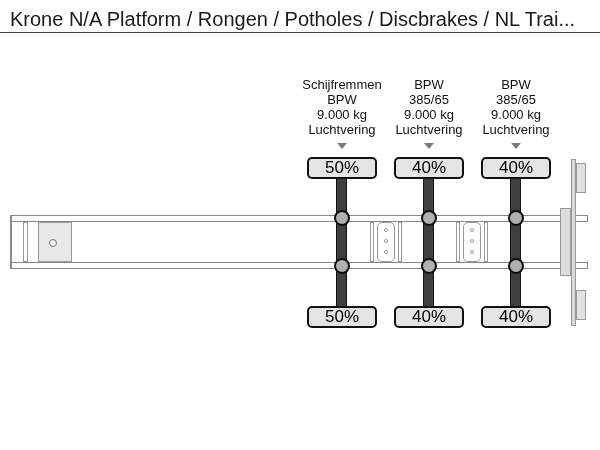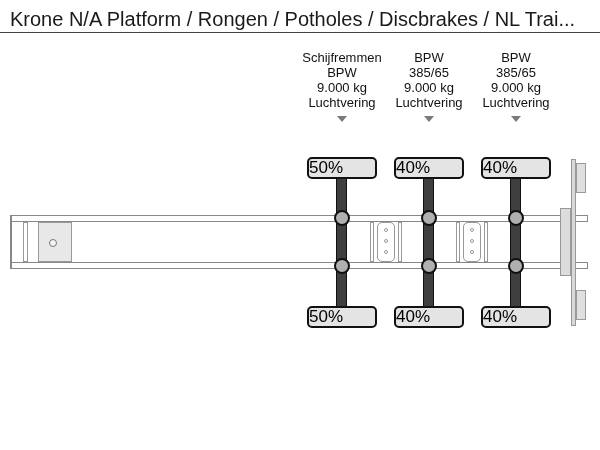--- a/index.html
+++ b/index.html
@@ -3,21 +3,21 @@
 <meta charset="utf-8">
 <style>
   html,body{margin:0;padding:0;background:#fff;}
   .stage{position:relative;width:600px;height:450px;background:#fff;overflow:hidden;
          font-family:"Liberation Sans","DejaVu Sans",sans-serif;color:#111;}
   .title{position:absolute;left:10px;top:8px;width:585px;font-size:20px;line-height:23px;
          color:#1a1a1a;white-space:nowrap;overflow:hidden;}
   .rule{position:absolute;left:0;top:32px;width:600px;height:1px;background:#444;}
   .ref{position:absolute;left:10px;top:37px;font-size:11px;color:#222;}
 
-  .axle-label{position:absolute;top:50px;width:110px;text-align:center;
+  .axle-label{position:absolute;top:77px;width:110px;text-align:center;
               font-size:13px;line-height:15px;color:#111;}
   .arrow-down{width:0;height:0;margin:6px auto 0;border-left:5px solid transparent;
               border-right:5px solid transparent;border-top:6px solid #7a7a7a;}
 
   .rail{position:absolute;left:10px;width:578px;height:7px;background:#fff;
         border:1px solid #888;box-sizing:border-box;}
   .front-edge{position:absolute;left:10px;top:215px;width:2px;height:54px;background:#888;}
   .front-strip{position:absolute;left:23px;top:222px;width:5px;height:40px;background:#fff;
         border:1px solid #999;box-sizing:border-box;}
   .kingpin-plate{position:absolute;left:38px;top:222px;width:34px;height:40px;background:#e8e8e8;
@@ -32,21 +32,21 @@
         border-radius:5px;box-sizing:border-box;}
   .cm-dot{position:absolute;left:14px;width:4px;height:4px;border-radius:50%;background:#fff;
         border:1px solid #999;box-sizing:border-box;}
 
   .axle-bar{position:absolute;top:170px;width:11px;height:142px;background:#3f3f3f;
         border:1px solid #111;box-sizing:border-box;z-index:3;}
   .hub{position:absolute;width:16px;height:16px;border-radius:50%;background:#b0b0b0;
         border:2px solid #111;box-sizing:border-box;z-index:4;}
   .tire-box{position:absolute;width:70px;height:22px;background:#e4e4e4;border:2px solid #111;
         border-radius:5px;box-sizing:border-box;z-index:5;font-size:17px;line-height:18px;
-        text-align:left;color:#000;}
+        text-align:center;color:#000;}
 
   .rear-plate{position:absolute;left:560px;top:208px;width:11px;height:68px;background:#dcdcdc;
         border:1px solid #999;box-sizing:border-box;z-index:2;}
   .rear-bar{position:absolute;left:571px;top:159px;width:5px;height:167px;background:#d8d8d8;
         border:1px solid #999;box-sizing:border-box;z-index:3;}
   .rear-flap{position:absolute;left:576px;width:10px;height:30px;background:#e0e0e0;
         border:1px solid #999;box-sizing:border-box;z-index:2;}
 </style>
 </head>
 <body>

